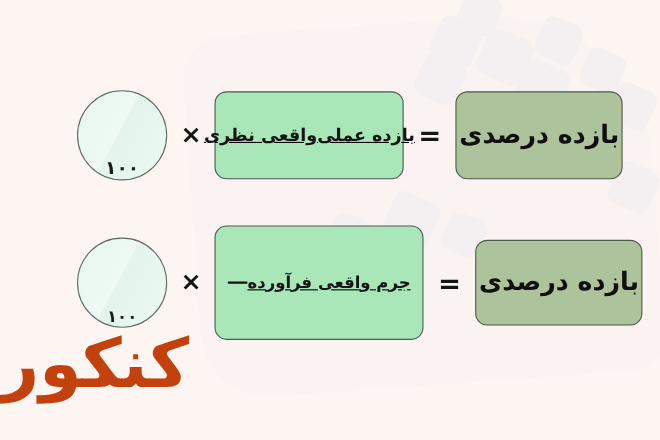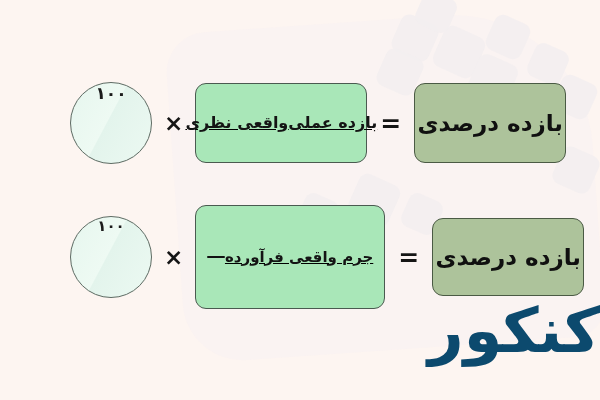--- a/index.html
+++ b/index.html
@@ -50,24 +50,24 @@
     background: #f3eef0;
     border-radius: 9px;
     opacity: 0.9;
   }
 
   .wm-text {
     position: absolute;
     left: 0;
     right: 0;
     top: 300px;
-    text-align: right;
+    text-align: left;
     font-size: 62px;
     font-weight: 700;
-    color: #0c4a6e;
+    color: #c2410c;
     letter-spacing: 2px;
     direction: rtl;
     line-height: 1;
     user-select: none;
   }
 
   
   .row {
     position: absolute;
     display: flex;
@@ -81,21 +81,21 @@
   #row-2 { left: 70px; top: 205px; }
 
   
   .circle {
     width: 82px;
     height: 82px;
     border-radius: 50%;
     border: 1px solid #5d6b63;
     background: linear-gradient(118deg, #e6f6ee 0%, #eefaf3 46%, #e3f4ec 47%, #ecf9f2 100%);
     display: flex;
-    align-items: flex-start;
+    align-items: flex-end;
     justify-content: center;
     flex: 0 0 auto;
   }
 
   .circle-num {
     font-size: 17px;
     font-weight: 700;
     color: #1b1b1b;
     direction: rtl;
     letter-spacing: 0px;

